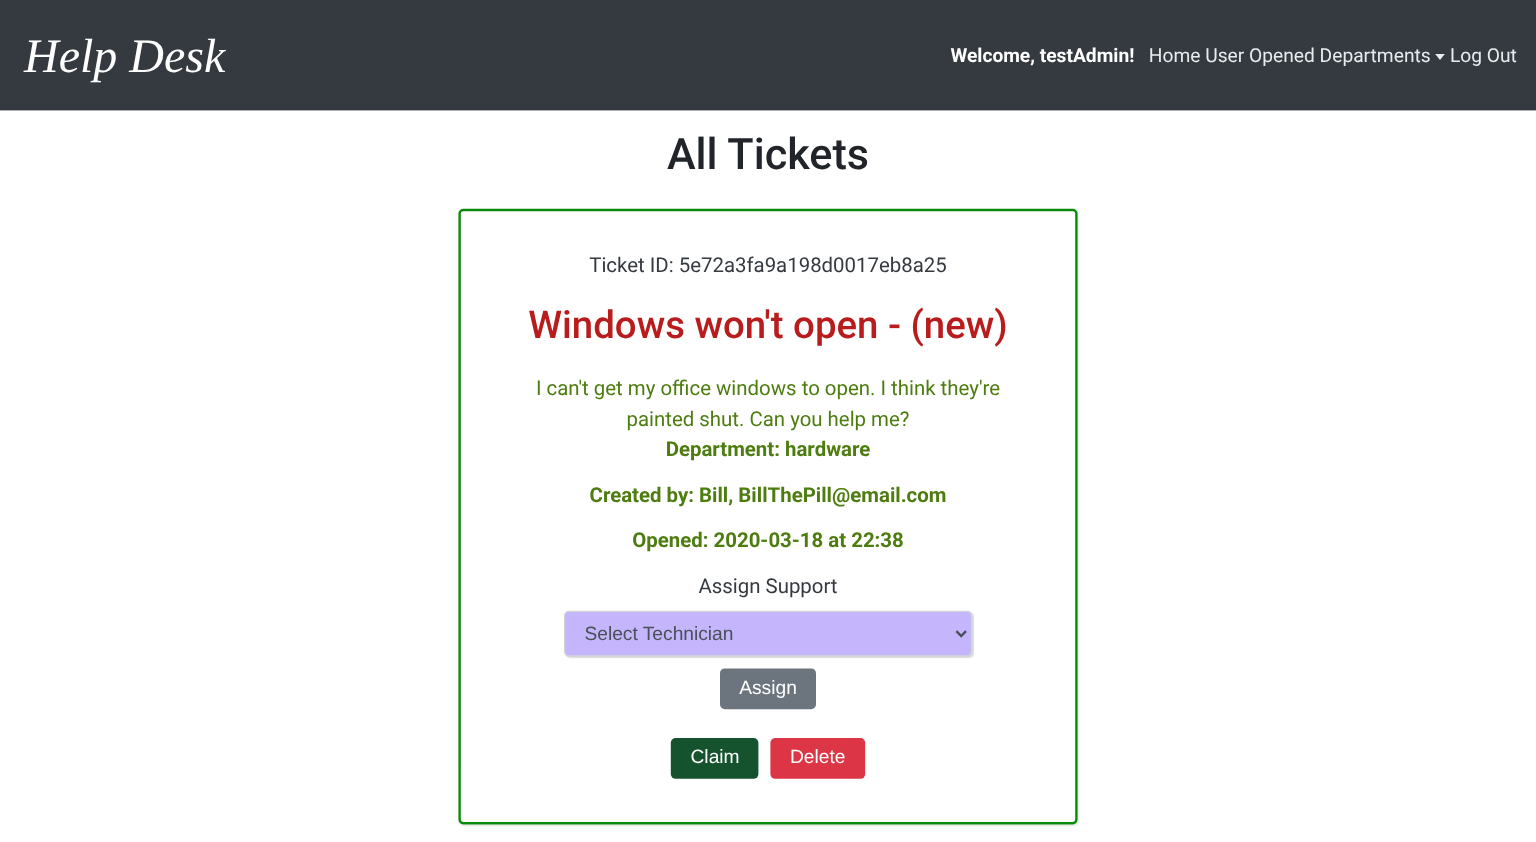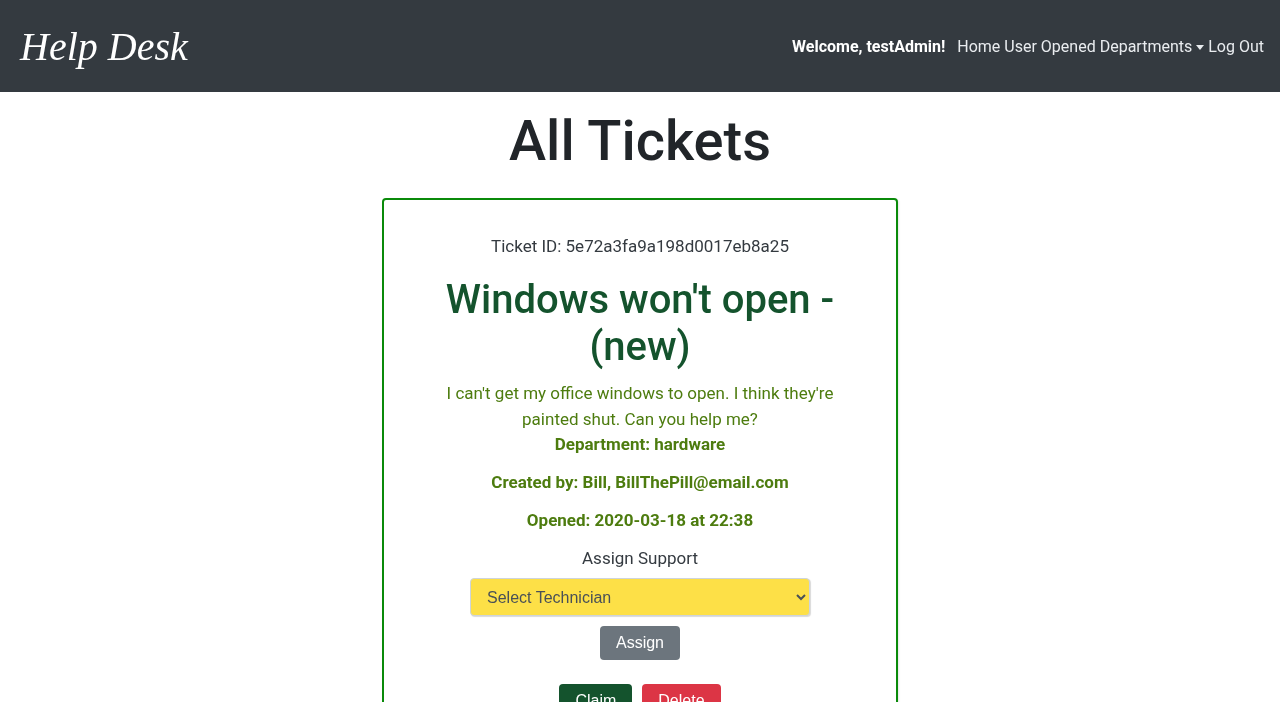--- a/index.html
+++ b/index.html
@@ -54,44 +54,44 @@
   .caret {
     width: 0; height: 0;
     border-left: 4px solid transparent;
     border-right: 4px solid transparent;
     border-top: 5px solid #e9ecef;
     display: inline-block;
     margin-top: 2px;
   }
   .page-title {
     text-align: center;
-    font-size: 56px;
+    font-size: 36px;
     font-weight: 500;
     margin: 16px 0 24px;
     color: #212529;
   }
   .ticket-card {
     width: 516px;
     margin: 0 auto 24px;
     border: 2px solid #0a8a0a;
     border-radius: 4px;
     padding: 36px 44px 36px;
     text-align: center;
     box-shadow: 1px 1px 2px rgba(0,0,0,0.1);
   }
   .ticket-id-line {
     font-size: 17px;
     color: #343a40;
     margin-bottom: 20px;
   }
   .ticket-title {
-    font-size: 40px;
+    font-size: 32px;
     font-weight: 500;
-    color: #14532d;
-    margin-bottom: 11px;
+    color: #b91c1c;
+    margin-bottom: 22px;
   }
   .ticket-desc {
     font-size: 17px;
     color: #4d7c0f;
     margin-bottom: 2px;
     line-height: 1.5;
   }
   .ticket-field {
     font-size: 17px;
     color: #4d7c0f;
@@ -105,21 +105,21 @@
   }
   .select-wrap {
     margin-bottom: 10px;
   }
   select.technician {
     width: 340px;
     height: 38px;
     padding: 6px 12px;
     font-size: 16px;
     color: #495057;
-    background: #fde047;
+    background: #c4b5fd;
     border: 1px solid #ced4da;
     border-radius: 4px;
     box-shadow: 1px 1px 1px rgba(0,0,0,0.15);
   }
   .btn {
     display: inline-block;
     padding: 8px 16px;
     font-size: 16px;
     border: none;
     border-radius: 4px;

